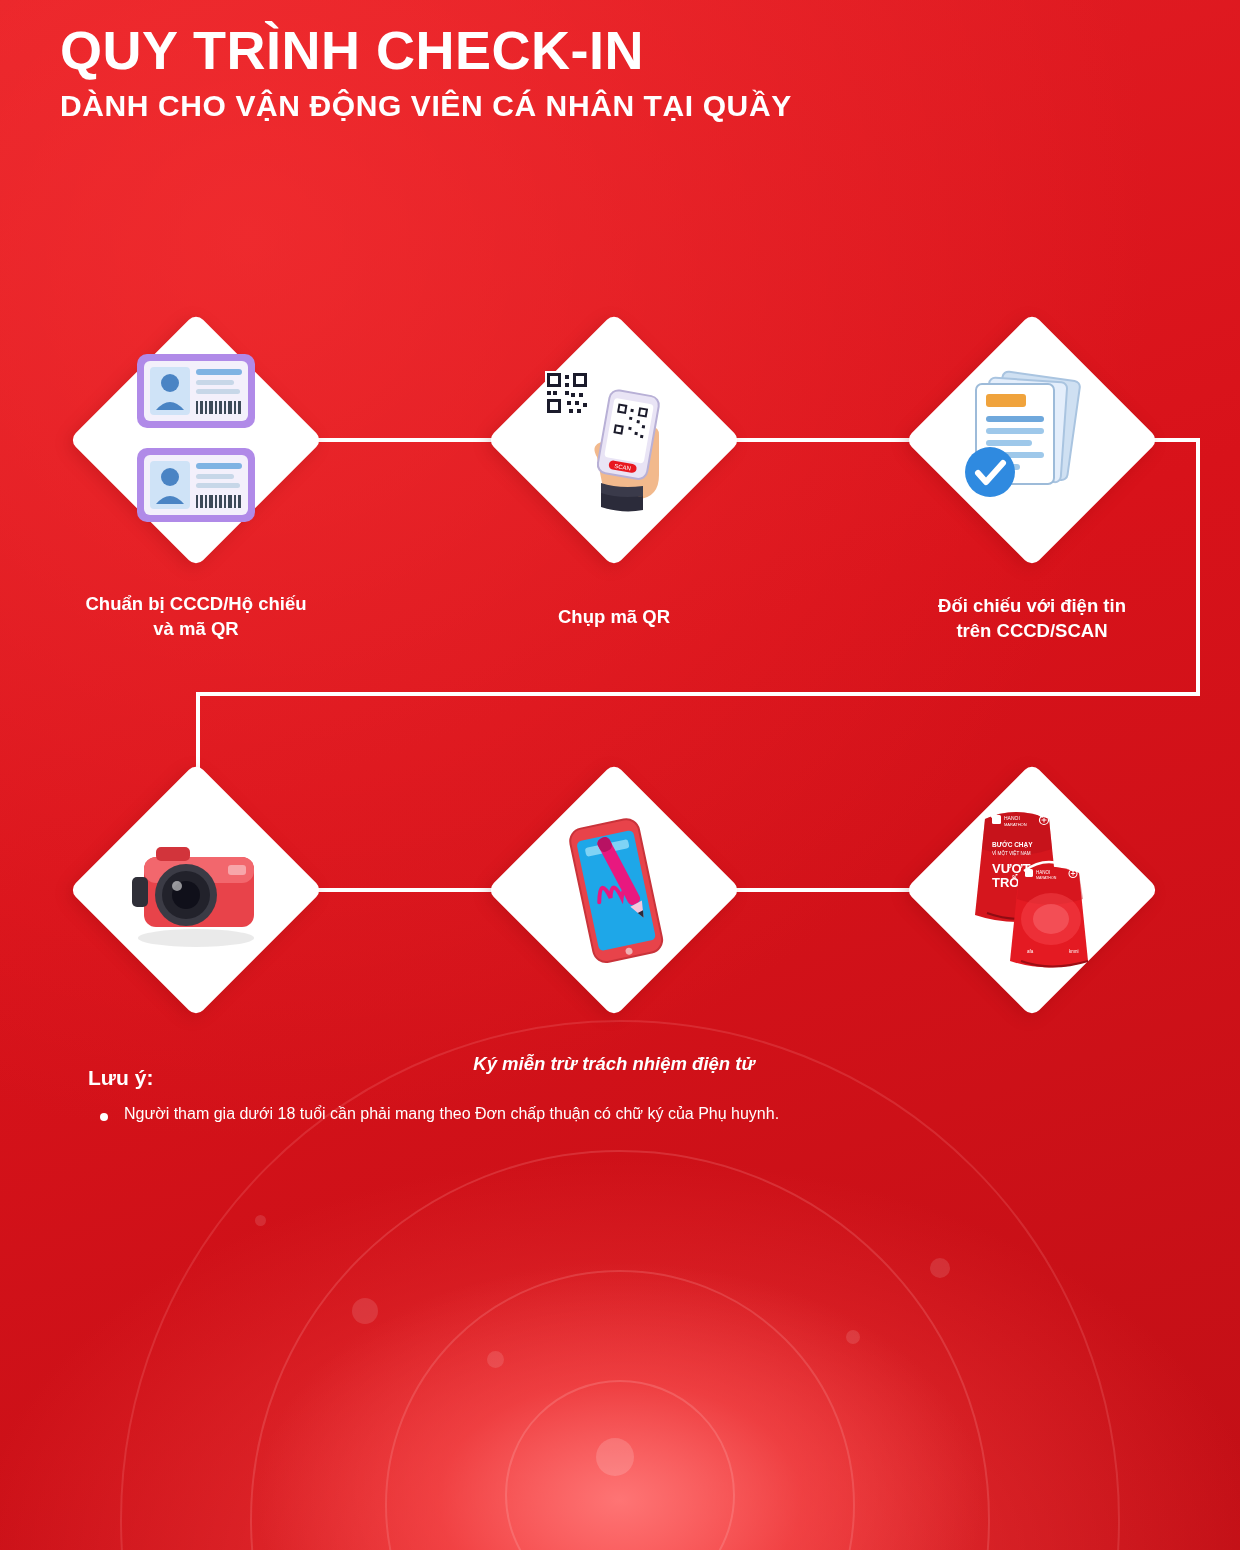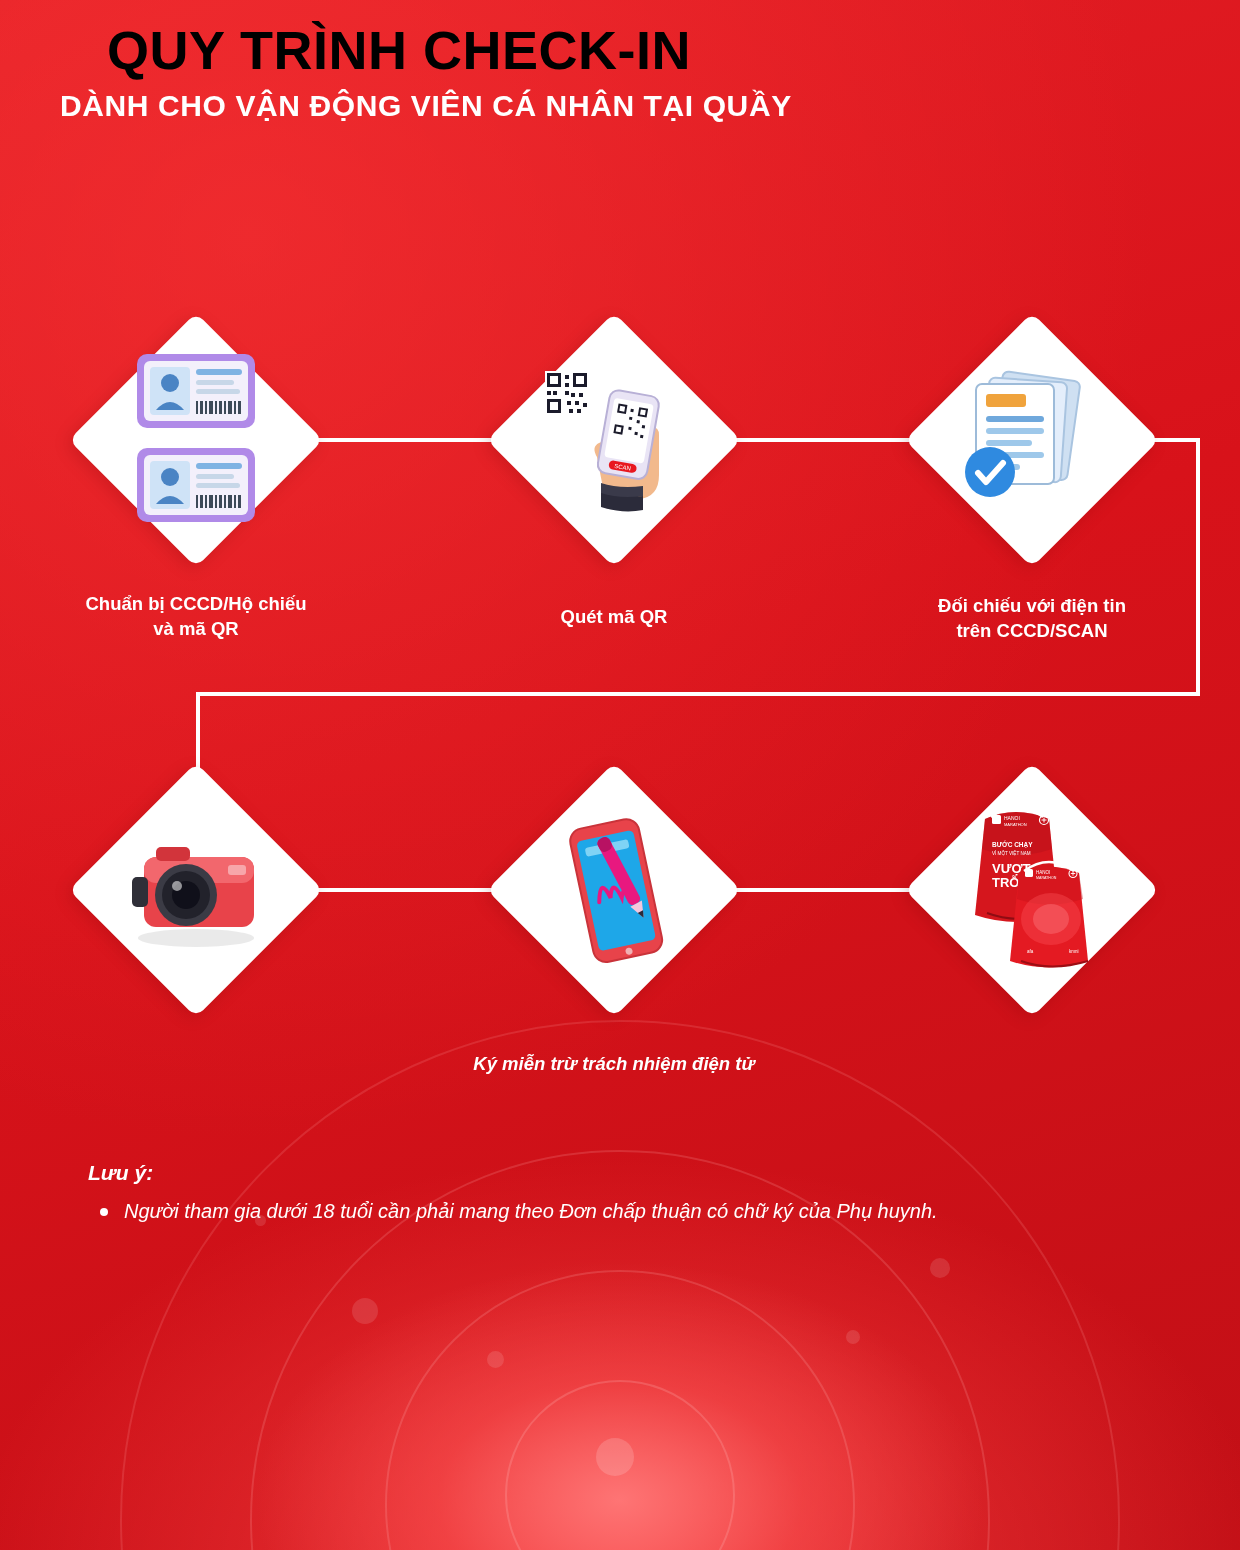--- a/index.html
+++ b/index.html
@@ -44,24 +44,23 @@
   .b3 { width: 38px; height: 38px; left: 596px; top: 1438px; background: rgba(255,255,255,0.16); }
   .b4 { width: 14px; height: 14px; left: 846px; top: 1330px; }
   .b5 { width: 20px; height: 20px; left: 930px; top: 1258px; }
   .b6 { width: 11px; height: 11px; left: 255px; top: 1215px; }
 
   
   .header { position: absolute; left: 60px; top: 22px; }
   .title {
     font-size: 54px;
     font-weight: bold;
-    color: #000000;
+    color: #ffffff;
     letter-spacing: 0.5px;
     line-height: 1.05;
-    margin-left: 47px;
   }
   .subtitle {
     margin-top: 10px;
     font-size: 30px;
     color: #ffffff;
     letter-spacing: 0.6px;
     font-weight: 700;
   }
 
   
@@ -91,27 +90,27 @@
     position: absolute;
     color: #ffffff;
     font-size: 18.5px;
     font-weight: bold;
     line-height: 1.35;
     text-align: center;
     width: 300px;
   }
 
   
-  .notes { position: absolute; left: 88px; top: 1161px; width: 1075px; color: #ffffff; font-style: italic; }
+  .notes { position: absolute; left: 88px; top: 1066px; width: 1075px; color: #ffffff; }
   .notes-title { font-size: 21px; font-weight: bold; margin-bottom: 12px; }
   .notes ul { list-style: none; }
   .notes li {
     position: relative;
     padding-left: 36px;
-    font-size: 20px;
+    font-size: 16px;
     line-height: 1.45;
     margin-bottom: 10px;
   }
   .notes li::before {
     content: "";
     position: absolute;
     left: 12px;
     top: 11px;
     width: 8px;
     height: 8px;
@@ -266,21 +265,21 @@
               <rect x="27" y="27" width="3" height="3"></rect>
             </g>
             <rect x="11" y="70" width="28" height="9" rx="4.5" fill="#e8171f"></rect>
             <text x="25" y="77" font-size="6" font-family="Liberation Sans, sans-serif" fill="#fff" text-anchor="middle">SCAN</text>
           </g>
         </svg>
       </span>
     </div>
   </div>
   <div class="caption" style="left:464px; top:605px;">
-    <div>Quét mã QR</div>
+    <div>Chụp mã QR</div>
   </div>
 
   <div class="node" style="left:942px; top:350px;">
     <div class="node-inner">
       <span>
         <svg width="145" height="140" viewBox="0 0 145 140">
           <g transform="translate(36,6) rotate(8 40 50)">
             <rect x="0" y="0" width="78" height="100" rx="6" fill="#cfe0f2" stroke="#a9c4e0" stroke-width="2"></rect>
           </g>
           <g transform="translate(26,10) rotate(4 40 50)">

